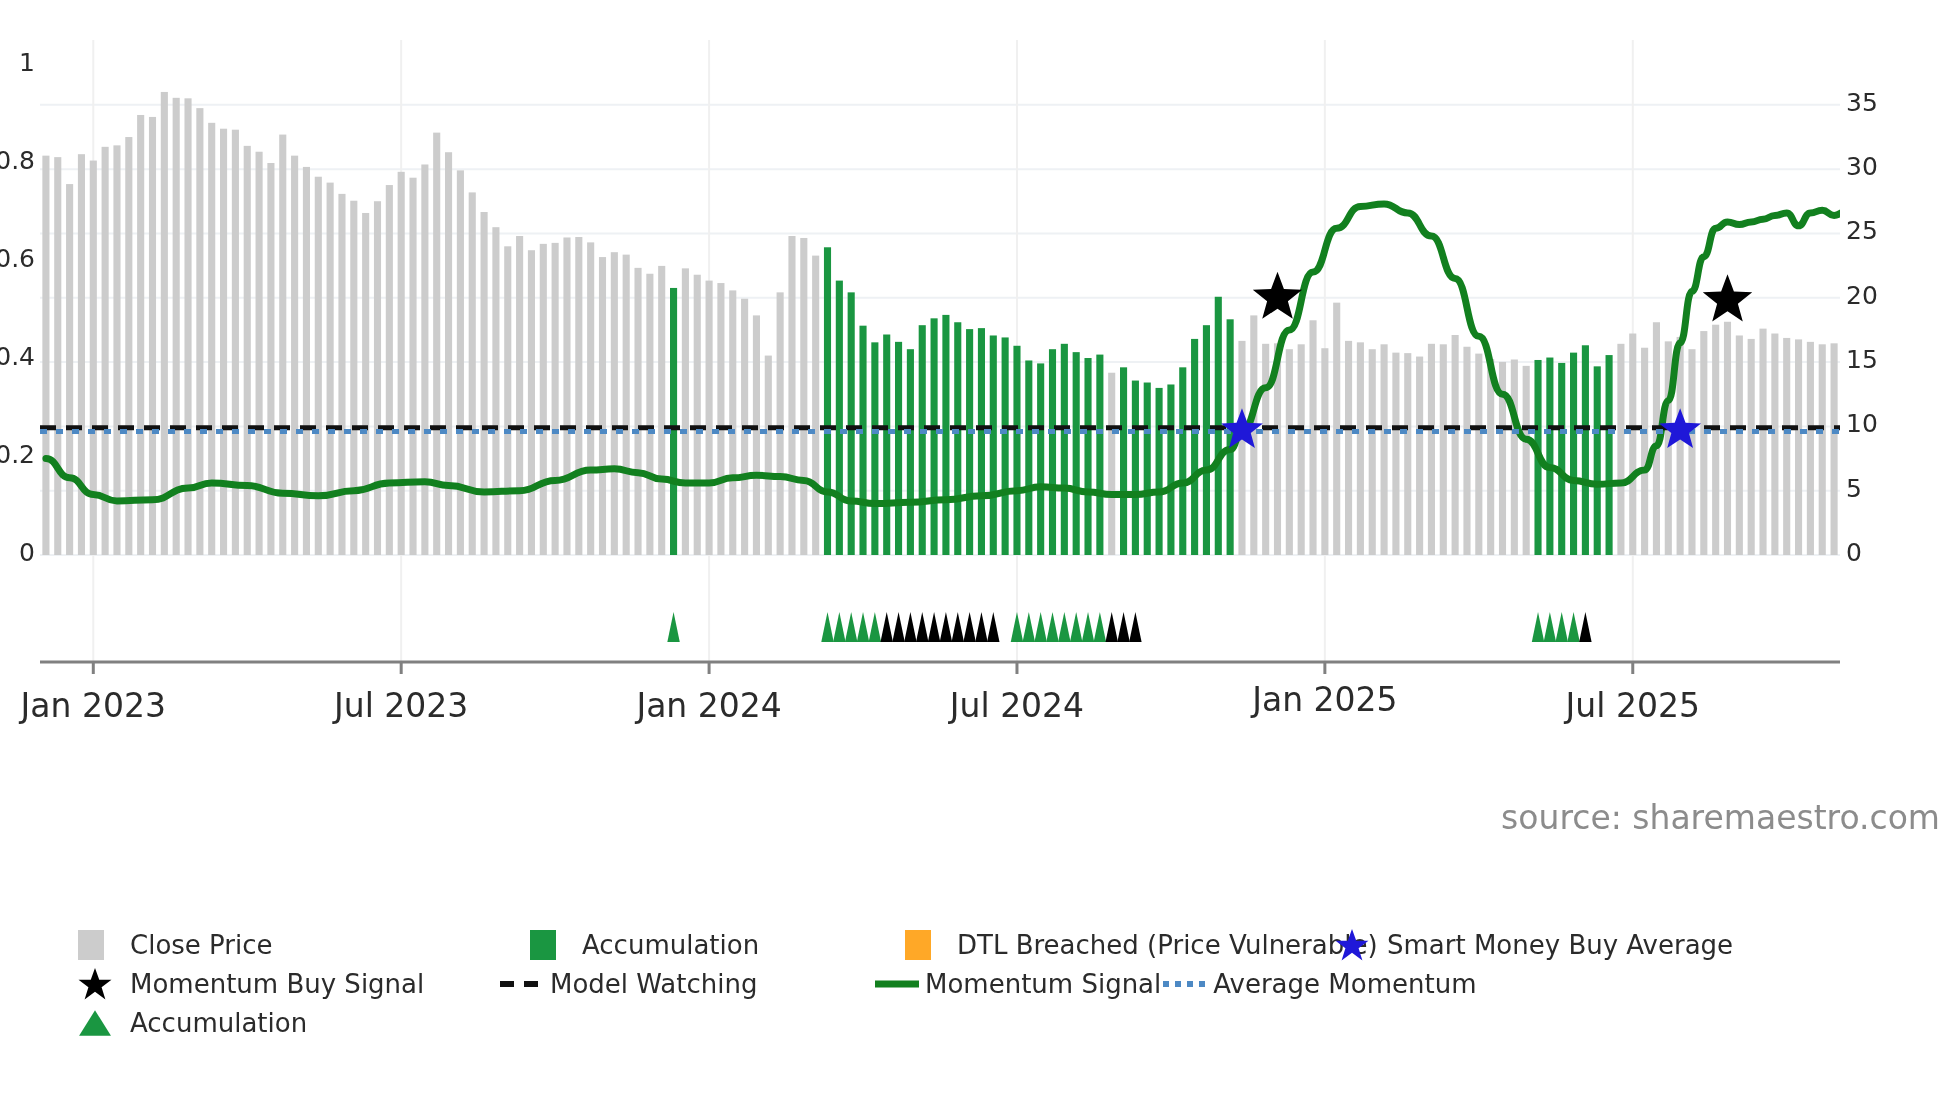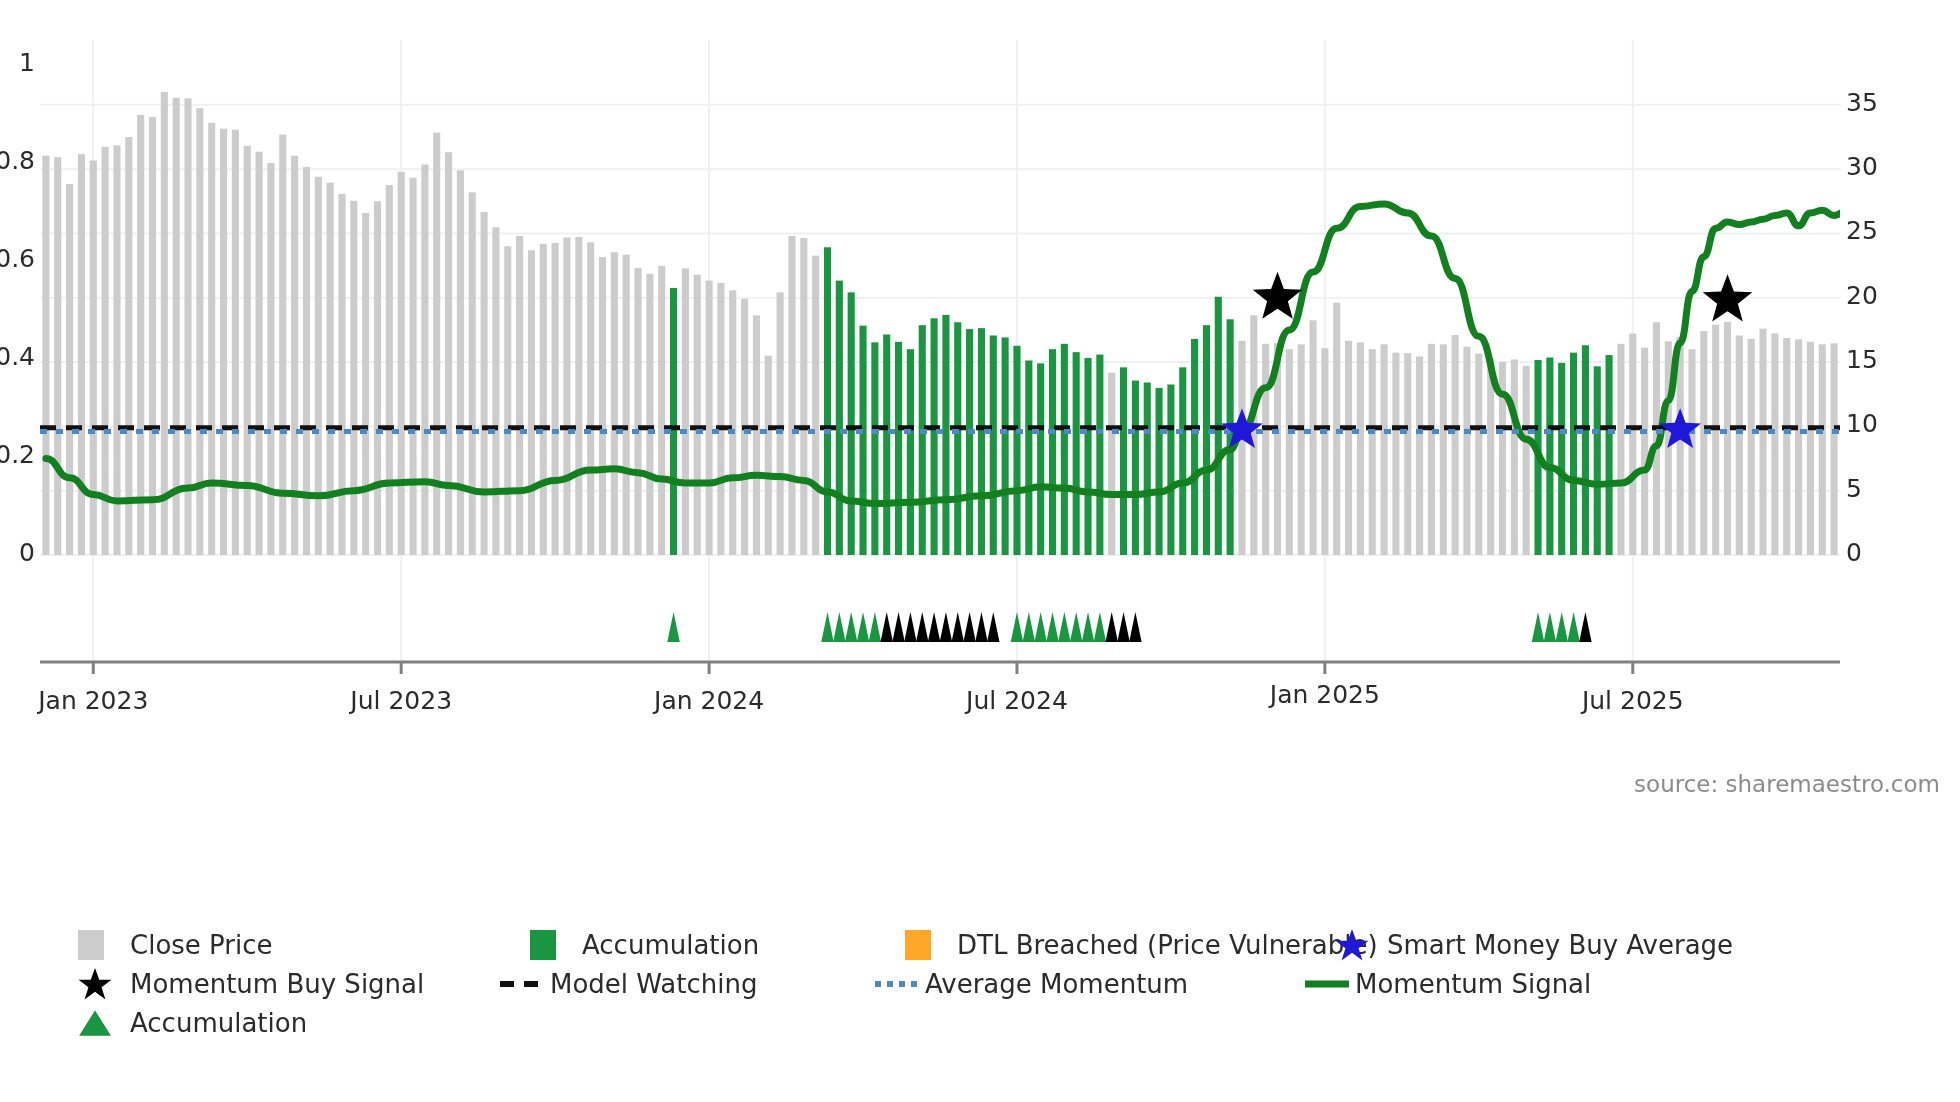--- a/index.html
+++ b/index.html
@@ -3,22 +3,22 @@
 <meta charset="utf-8">
 <style>
   html,body{margin:0;padding:0;background:#ffffff;}
   body{width:1960px;height:1102px;font-family:"DejaVu Sans","Liberation Sans",sans-serif;color:#262626;overflow:hidden;}
   #root{position:relative;width:1960px;height:1102px;}
   .plot{position:absolute;left:40px;top:40px;width:1800px;height:640px;}
   svg{display:block;}
   .ytick{position:absolute;font-size:25px;color:#2b2b2b;text-align:right;white-space:nowrap;}
   .ytick-l{right:1925px;}
   .ytick-r{left:1846px;text-align:left;}
-  .xtick{position:absolute;font-size:25px;color:#2b2b2b;white-space:nowrap;transform:translateX(-50%);}
-  .source{position:absolute;right:20px;top:771px;font-size:23px;color:#8c8c8c;white-space:nowrap;}
+  .xtick{position:absolute;font-size:33px;color:#2b2b2b;white-space:nowrap;transform:translateX(-50%);}
+  .source{position:absolute;right:20px;top:798px;font-size:33px;color:#8c8c8c;white-space:nowrap;}
   .legend{position:absolute;left:78px;top:925px;width:1870px;}
   .lrow{display:flex;align-items:center;}
   .litem{display:flex;align-items:center;height:39px;}
   .lsym{width:52px;display:flex;align-items:center;justify-content:flex-start;flex:none;}
   .ltxt{font-size:26px;color:#2b2b2b;white-space:nowrap;}
   .sw{width:26px;height:30px;display:block;}
 </style>
 </head>
 <body>
 
@@ -283,35 +283,35 @@
         <span class="ltxt">Momentum Buy Signal</span>
       </div>
       <div class="litem" style="width:375px">
         <span class="lsym">
           <svg width="48" height="12">
               <line x1="2" y1="6" x2="46" y2="6" stroke="#111111" stroke-width="6" stroke-dasharray="14 10"></line>
             </svg>
         </span>
         <span class="ltxt">Model Watching</span>
       </div>
+      <div class="litem">
+        <span class="lsym">
+          <svg width="48" height="12">
+              <line x1="2" y1="6" x2="46" y2="6" stroke="#12801f" stroke-width="7"></line>
+            </svg>
+        </span>
+        <span class="ltxt">Momentum Signal</span>
+      </div>
       <div class="litem" style="width:430px">
         <span class="lsym">
           <svg width="48" height="12">
               <line x1="2" y1="6" x2="46" y2="6" stroke="#4d89c4" stroke-width="6" stroke-dasharray="6 6"></line>
             </svg>
         </span>
         <span class="ltxt">Average Momentum</span>
-      </div>
-      <div class="litem">
-        <span class="lsym">
-          <svg width="48" height="12">
-              <line x1="2" y1="6" x2="46" y2="6" stroke="#12801f" stroke-width="7"></line>
-            </svg>
-        </span>
-        <span class="ltxt">Momentum Signal</span>
       </div>
     </div>
 
     <div class="lrow">
       <div class="litem">
         <span class="lsym">
           <svg width="34" height="30" viewBox="0 0 32 28">
               <polygon points="16,2 31,26 1,26" fill="#1a9641"></polygon>
             </svg>
         </span>

